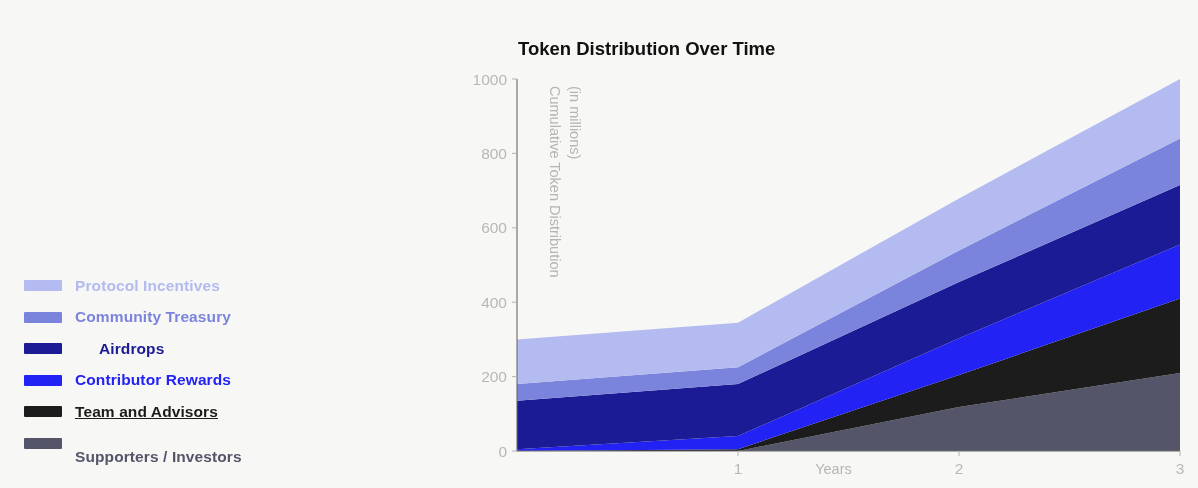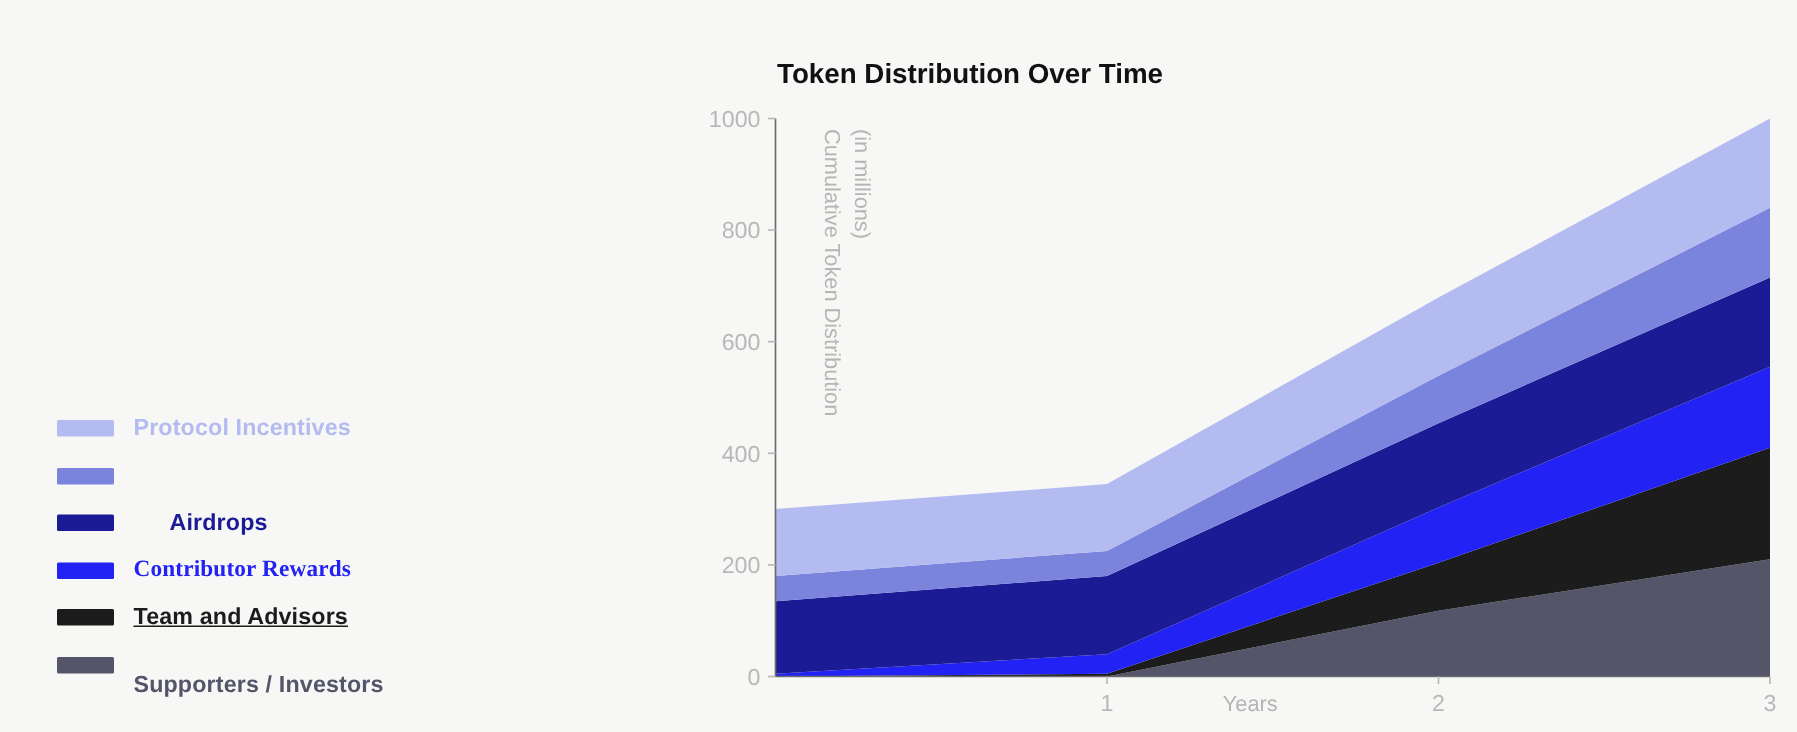--- a/index.html
+++ b/index.html
@@ -18,21 +18,21 @@
   #figure {
     position: absolute;
     left: 0; top: 0;
     width: 1198px;
     height: 488px;
   }
 
   
   #legend {
     position: absolute;
-    left: 38px;
+    left: 24px;
     top: 270px;
     width: 300px;
   }
   .legend-item {
     display: flex;
     align-items: center;
     height: 31.5px;
   }
   .legend-swatch {
     width: 38px;
@@ -94,28 +94,29 @@
 
 <div id="figure">
 
   <div id="legend">
     <div class="legend-item">
       <span class="legend-swatch" style="background: rgb(179, 187, 240);"></span>
       <span class="legend-label" style="color: rgb(179, 187, 240);">Protocol Incentives</span>
     </div>
     <div class="legend-item">
       <span class="legend-swatch" style="background: rgb(123, 132, 221);"></span>
+      <span class="legend-label" style="color: rgb(123, 132, 221);">Community Treasury</span>
     </div>
     <div class="legend-item">
       <span class="legend-swatch" style="background: rgb(27, 27, 150);"></span>
       <span class="legend-label" style="color: rgb(27, 27, 150); margin-left: 24px;">Airdrops</span>
     </div>
     <div class="legend-item">
       <span class="legend-swatch" style="background: rgb(34, 34, 245);"></span>
-      <span class="legend-label" style="color: rgb(34, 34, 245); font-family: Liberation Serif, serif;">Contributor Rewards</span>
+      <span class="legend-label" style="color: rgb(34, 34, 245);">Contributor Rewards</span>
     </div>
     <div class="legend-item">
       <span class="legend-swatch" style="background: rgb(28, 28, 28);"></span>
       <span class="legend-label" style="color: rgb(28, 28, 28); text-decoration: underline;">Team and Advisors</span>
     </div>
     <div class="legend-item">
       <span class="legend-swatch" style="background: rgb(85, 85, 106);"></span>
       <span class="legend-label" style="color: rgb(85, 85, 106); margin-top: 28px;">Supporters / Investors</span>
     </div>
   </div>

